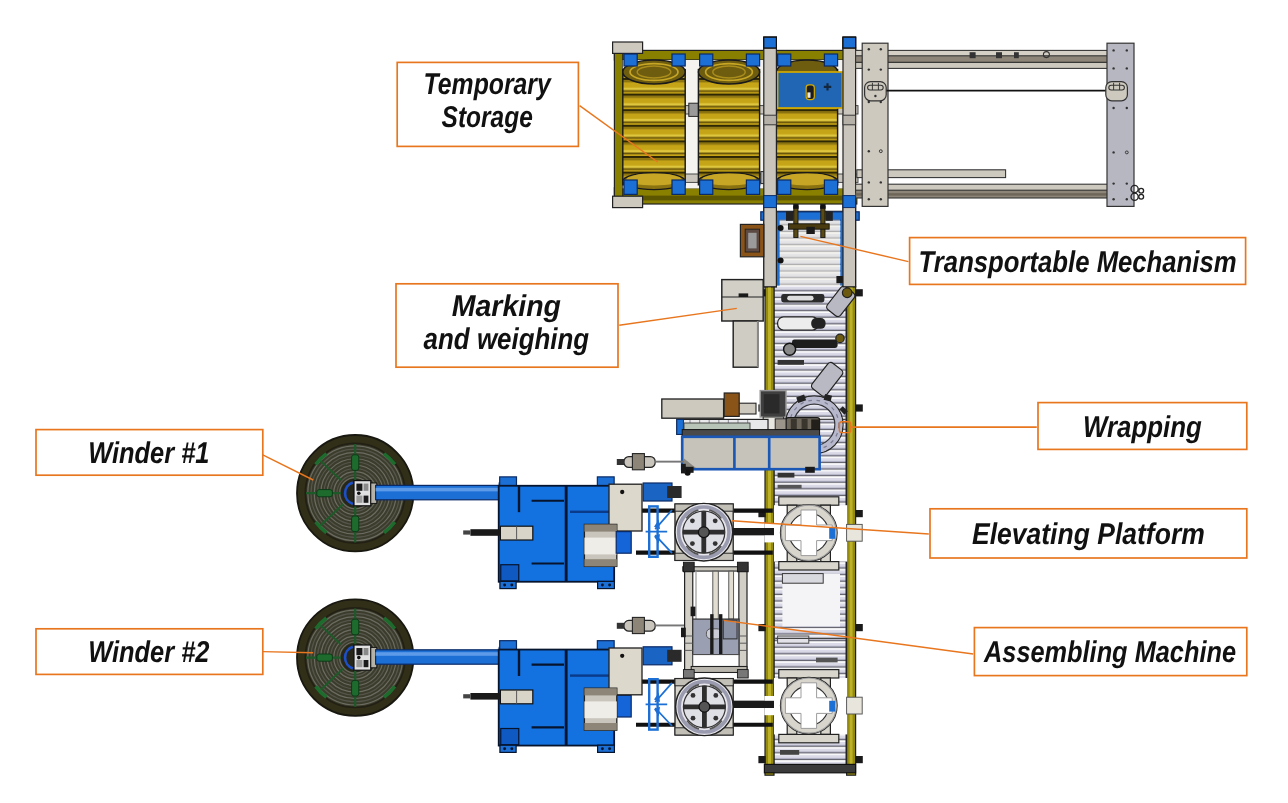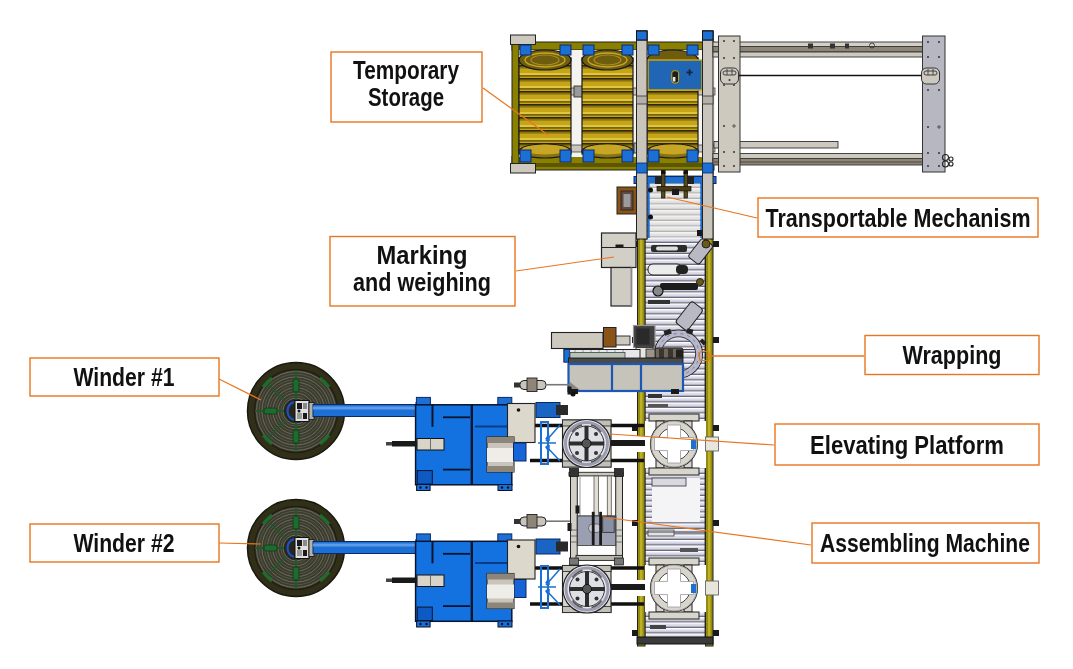--- a/index.html
+++ b/index.html
@@ -1,16 +1,16 @@
 <!DOCTYPE html>
 <html><head>
 <meta charset="utf-8">
 <style>
 html,body{margin:0;padding:0;background:#fff;}
-#wrap{position:relative;width:1073px;height:669px;background:#fff;overflow:hidden;}
+#wrap{position:relative;width:1073px;height:669px;background:#fff;overflow:hidden;font-style:italic;}
 svg{position:absolute;left:0;top:0;}
 </style>
 </head>
 <body>
 <div id="wrap">
 <svg width="1073" height="669" viewBox="0 0 1073 669" style="font-family:'Liberation Sans',sans-serif">
 <defs>
 <pattern id="rollers" x="0" y="0" width="10" height="5.5" patternUnits="userSpaceOnUse">
   <rect x="0" y="0" width="10" height="5.5" fill="#ffffff"></rect>
   <rect x="0" y="0" width="10" height="0.9" fill="#63636e"></rect>

